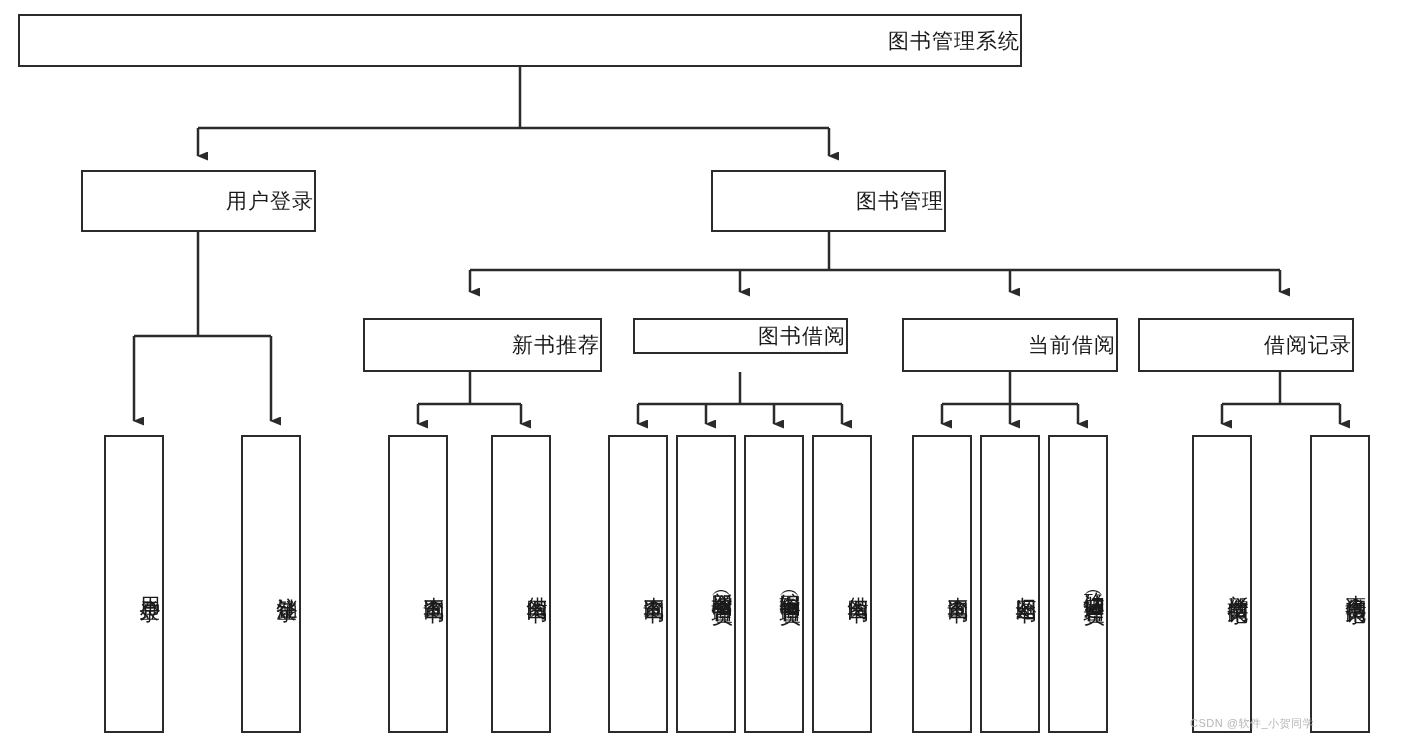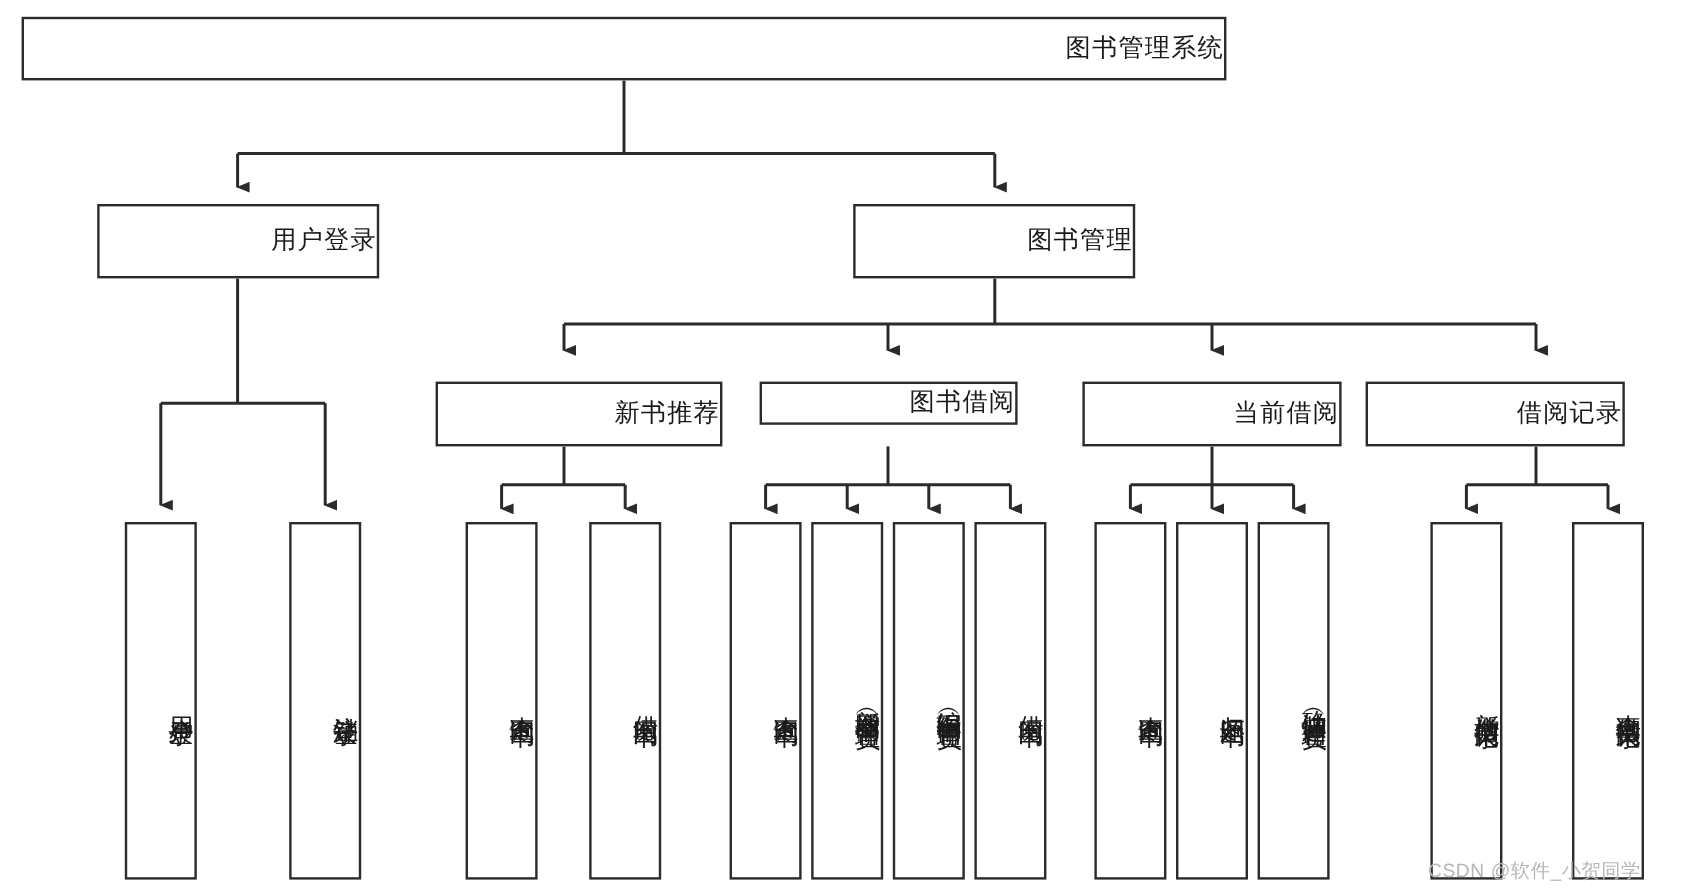--- a/index.html
+++ b/index.html
@@ -54,21 +54,21 @@
     justify-content: center;
   }
   .node.vertical > .vlabel {
     writing-mode: vertical-rl;
     text-orientation: upright;
     white-space: nowrap;
     display: block;
   }
   .watermark {
     position: absolute;
-    font-size: 16px;
+    font-size: 11px;
     color: #b6b6b6;
     white-space: nowrap;
     letter-spacing: 0.5px;
     font-family: "Liberation Sans", "DejaVu Sans", sans-serif;
   }
 </style>
 </head>
 <body>
 
 <div id="diagram-root">

